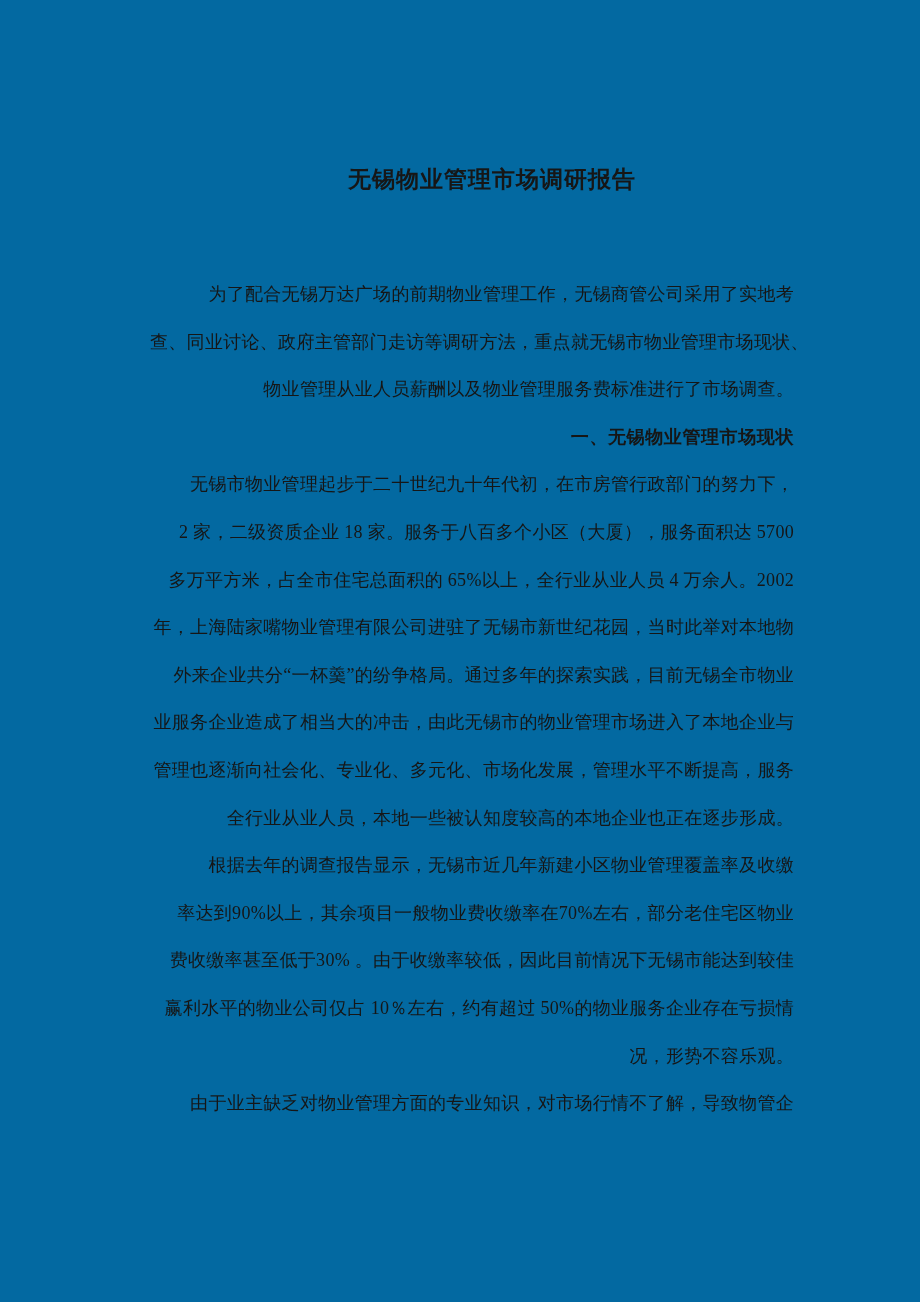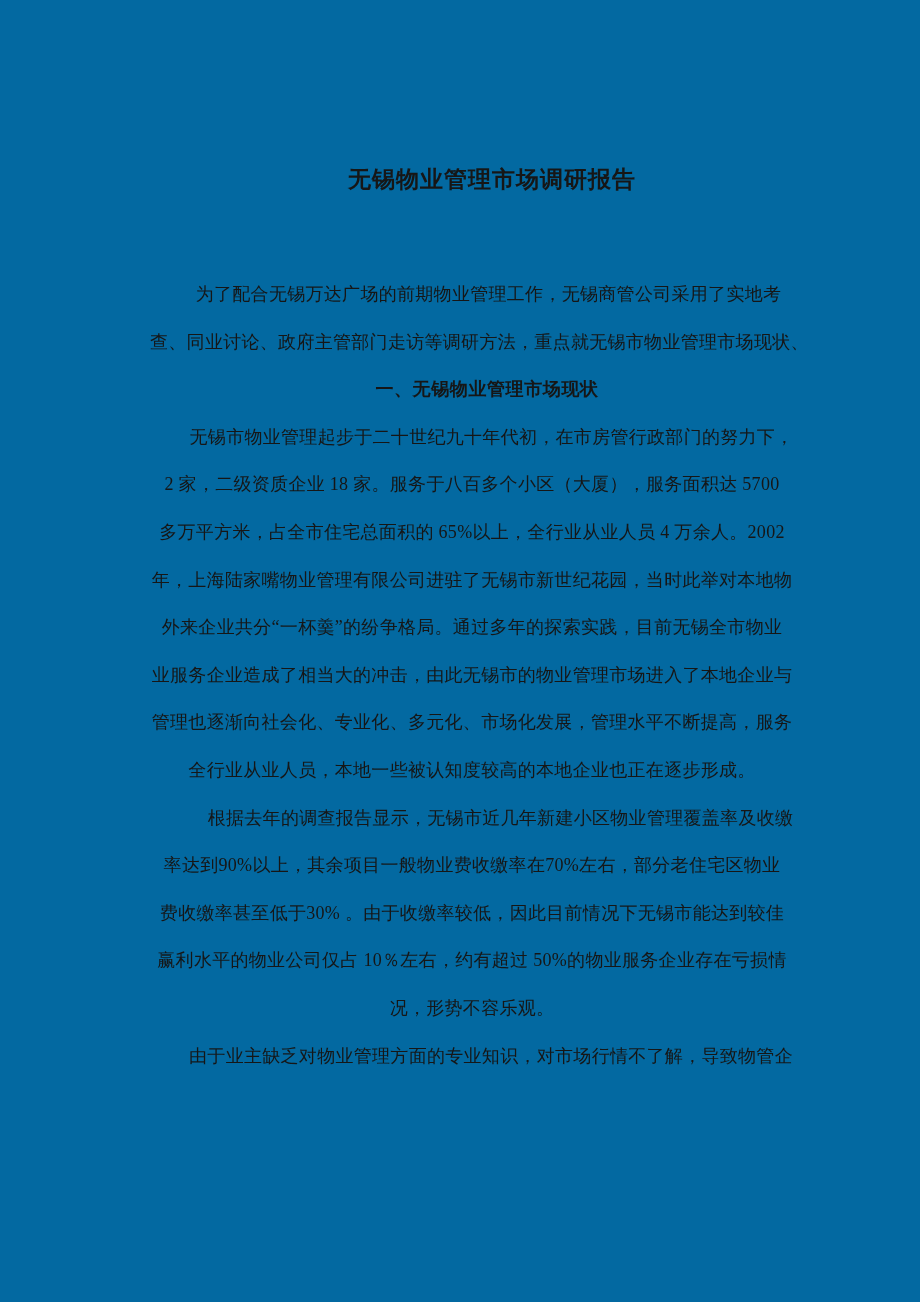--- a/index.html
+++ b/index.html
@@ -34,36 +34,37 @@
     margin: 0;
   }
   .paragraph.first {
     margin-top: 75px;
   }
   .line {
     font-size: 18px;
     line-height: 47.6px;
     letter-spacing: 0.3px;
     white-space: nowrap;
-    text-align: center;
+    text-align: right;
   }
   .heading .line {
     font-weight: bold;
     letter-spacing: 0.6px;
   }
 </style>
 </head>
 <body>
 
 <div class="page" style="background: #0369a1; color: rgb(22, 22, 22); padding-left: 12px;">
   <h1 class="title">无锡物业管理市场调研报告</h1>
   <div class="content">
       <div class="paragraph first">
         <div class="line" style="padding-left: 33px;">为了配合无锡万达广场的前期物业管理工作，无锡商管公司采用了实地考</div>
         <div class="line">查、同业讨论、政府主管部门走访等调研方法，重点就无锡市物业管理市场现状、</div>
+        <div class="line">物业管理从业人员薪酬以及物业管理服务费标准进行了市场调查。</div>
       </div>
       <div class="paragraph heading">
         <div class="line" style="padding-left: 30px;">一、无锡物业管理市场现状</div>
       </div>
       <div class="paragraph">
         <div class="line" style="padding-left: 39px;">无锡市物业管理起步于二十世纪九十年代初，在市房管行政部门的努力下，</div>
         <div class="line">2 家，二级资质企业 18 家。服务于八百多个小区（大厦），服务面积达 5700</div>
         <div class="line">多万平方米，占全市住宅总面积的 65%以上，全行业从业人员 4 万余人。2002</div>
         <div class="line">年，上海陆家嘴物业管理有限公司进驻了无锡市新世纪花园，当时此举对本地物</div>
         <div class="line">外来企业共分“一杯羹”的纷争格局。通过多年的探索实践，目前无锡全市物业</div>

